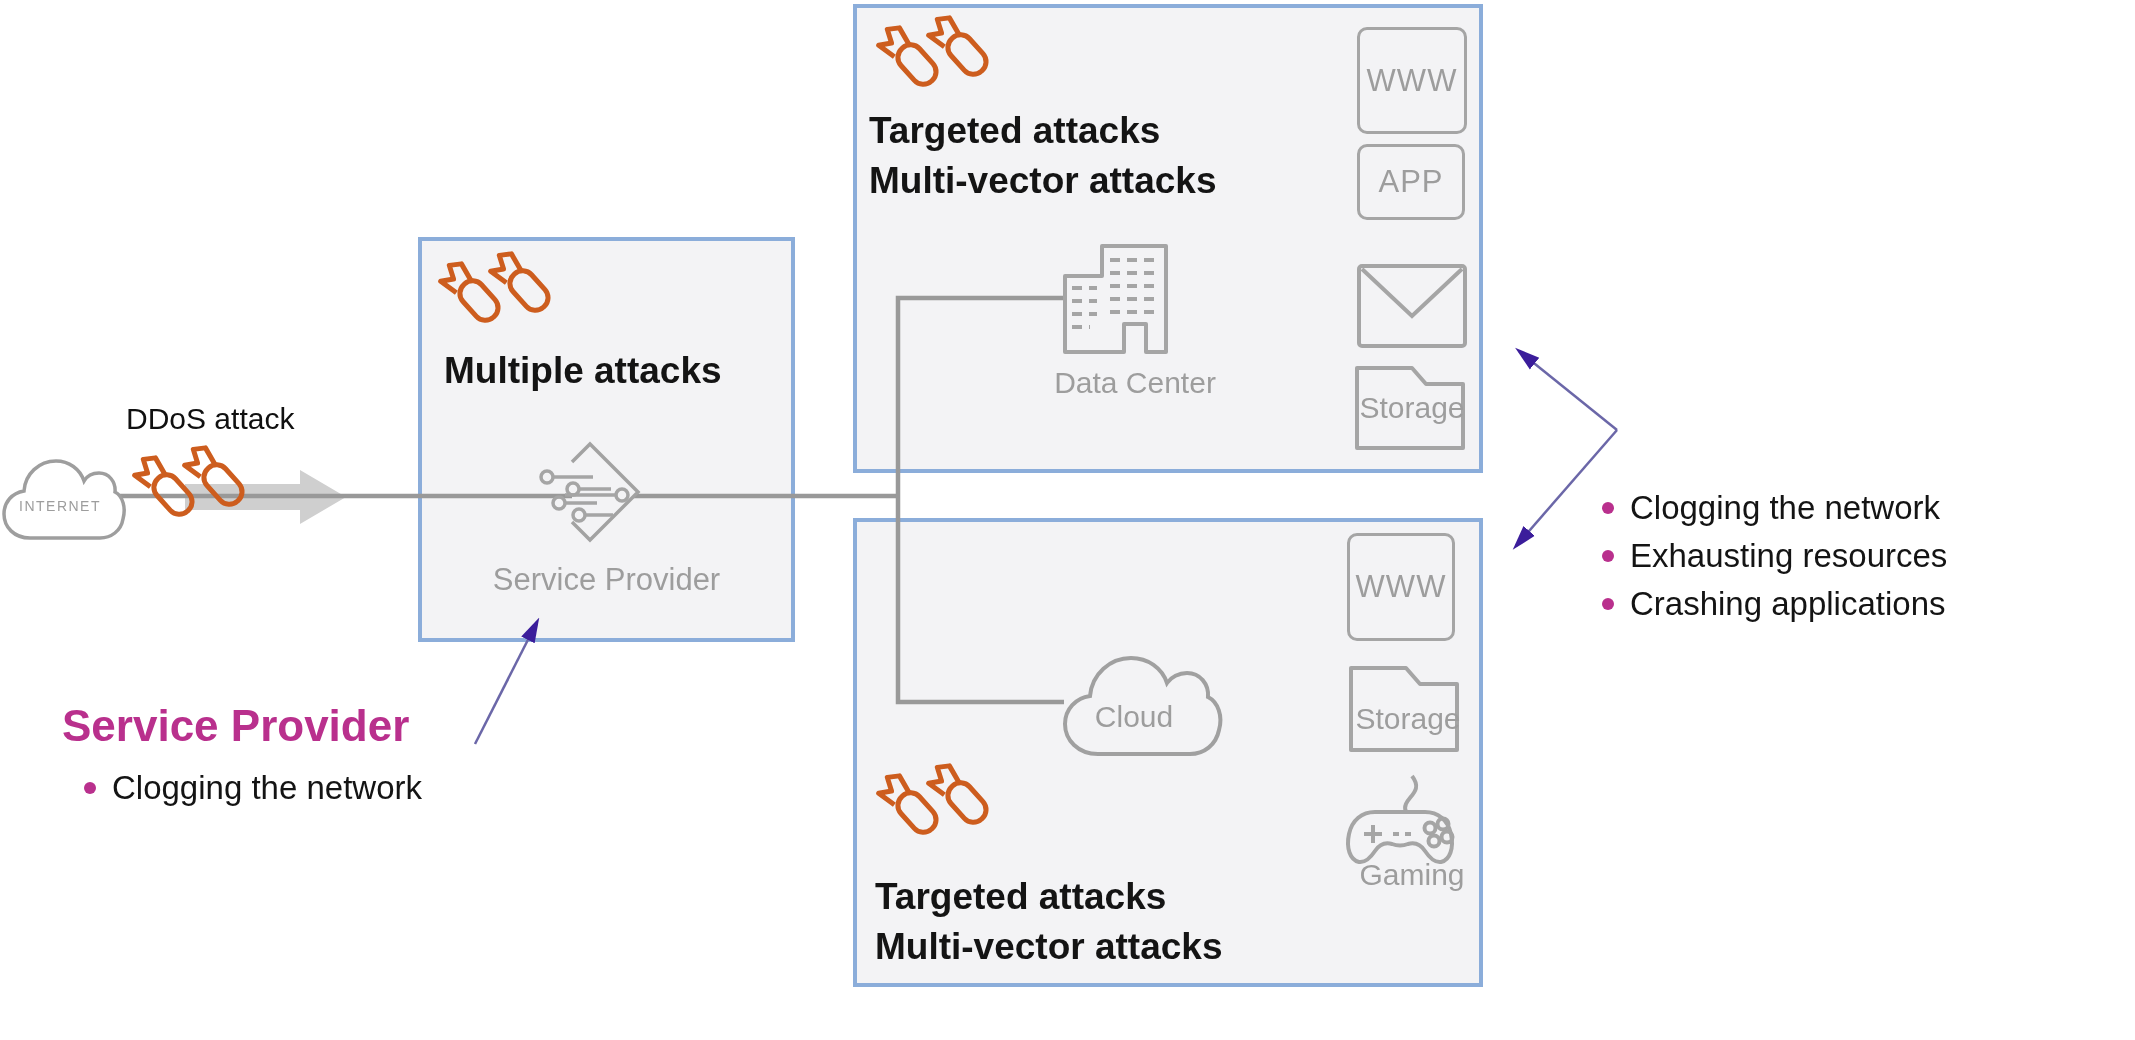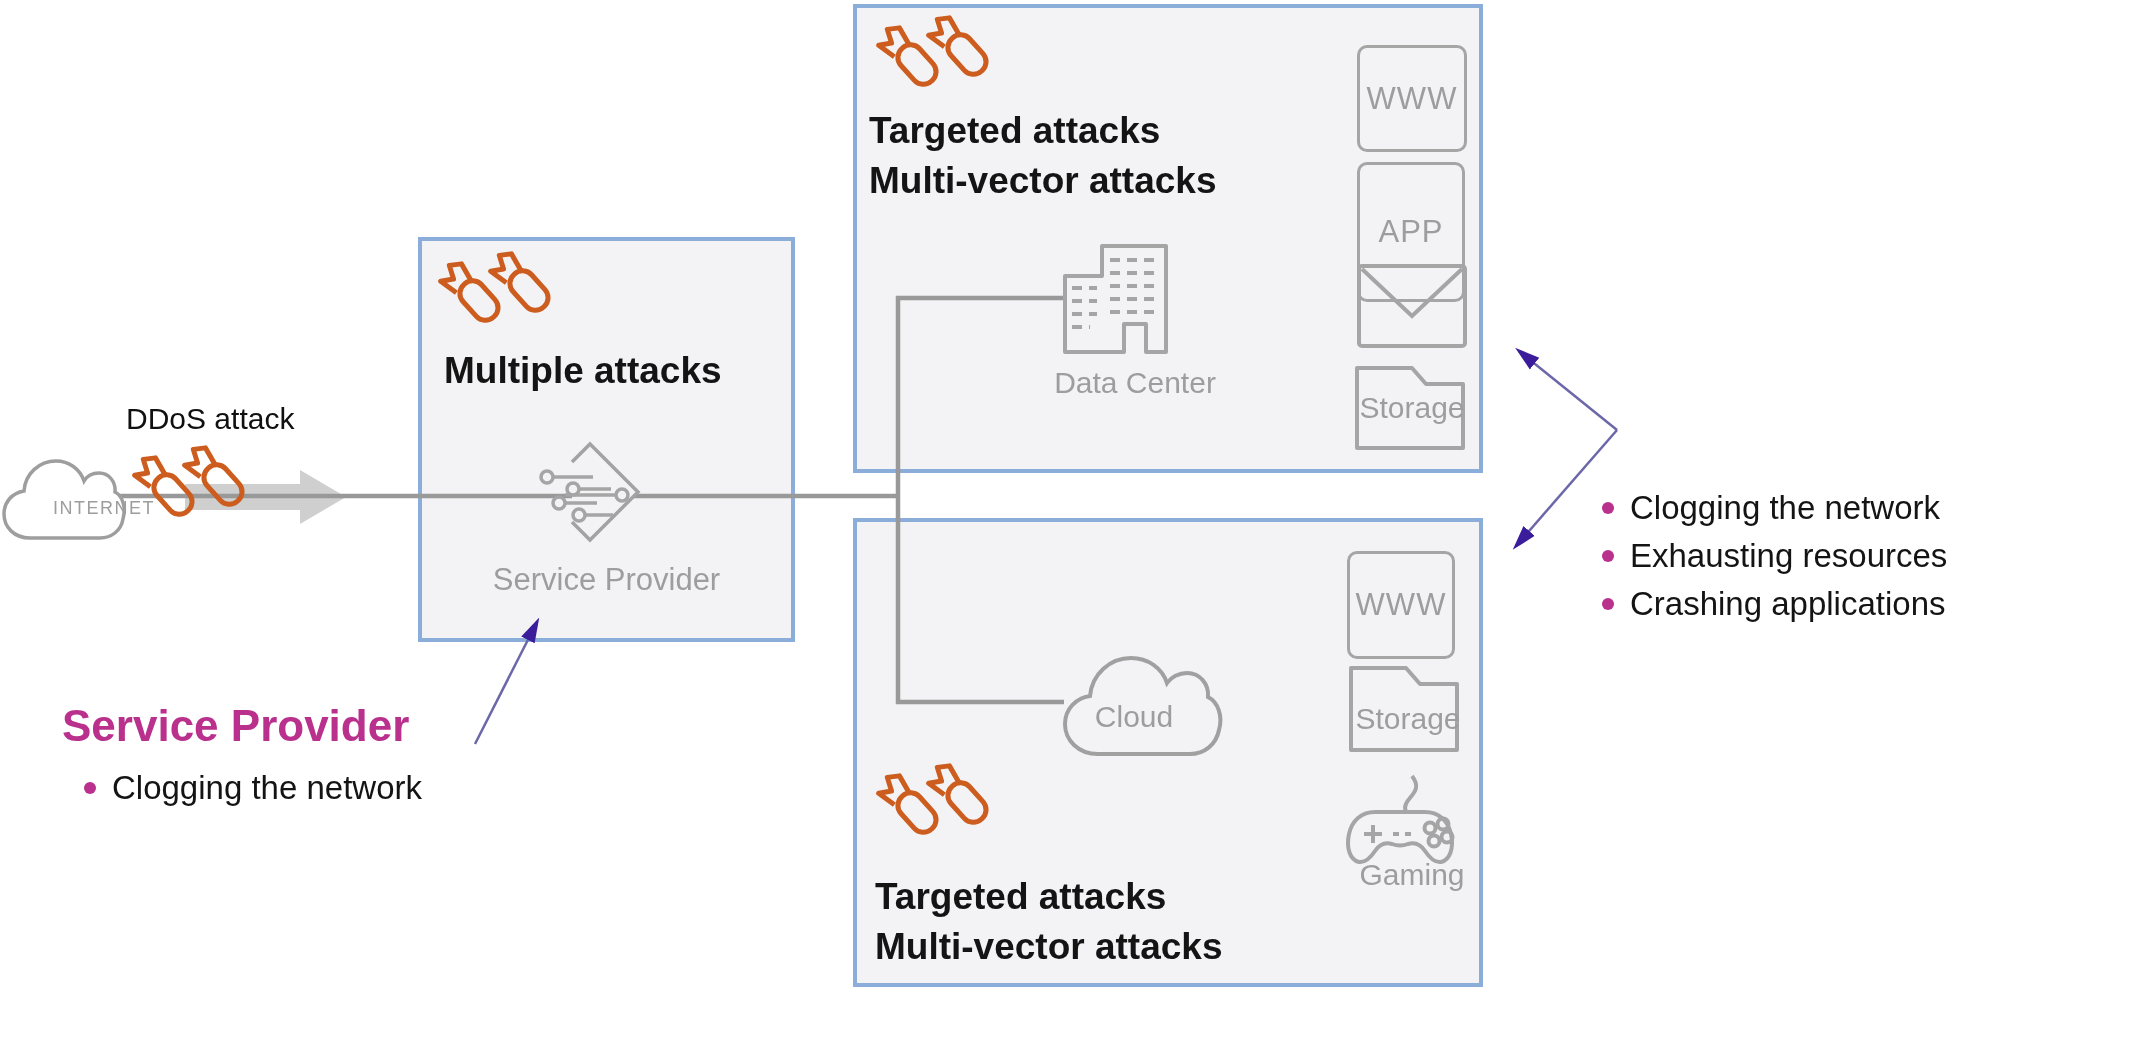--- a/index.html
+++ b/index.html
@@ -10,27 +10,27 @@
   .box {
     position:absolute; background:var(--box-fill);
     border:4px solid var(--box-border); box-sizing:border-box;
   }
   .attack-text { position:absolute; font-size:37px; font-weight:700; color:var(--text-black); white-space:nowrap; line-height:1.15; }
   .gray-label { position:absolute; font-size:30px; color:var(--label-gray); white-space:nowrap; }
   .center { text-align:center; }
   .service-tile {
     position:absolute; box-sizing:border-box; border:3px solid var(--icon-gray);
     border-radius:10px; color:var(--label-gray); font-size:31px; letter-spacing:1px;
-    display:flex; align-items:center; justify-content:center;margin-top:18px;
+    display:flex; align-items:center; justify-content:center;
   }
   .note-title { position:absolute; font-size:44px; font-weight:600; color:var(--magenta); white-space:nowrap; line-height:1.1; }
   .bullet-row { position:absolute; display:flex; align-items:flex-start; }
   .bullet-dot { width:12px; height:12px; border-radius:50%; background:var(--magenta); margin:14px 16px 0 0; flex:none; }
   .bullet-text { font-size:33px; color:var(--text-black); white-space:nowrap; line-height:1.2; }
-  .internet-label { position:absolute; font-size:18px; letter-spacing:1.5px; color:var(--label-gray);margin-left:44px; }
+  .internet-label { position:absolute; font-size:14px; letter-spacing:1.5px; color:var(--label-gray); }
   .ddos-label { position:absolute; font-size:30px; font-weight:500; color:#101010; white-space:nowrap; }
   svg.layer { position:absolute; left:0; top:0; }
   .gline { stroke:var(--line-gray); stroke-width:4.5; fill:none; }
   .pline { stroke:var(--purple-line); stroke-width:2.5; fill:none; }
   .phead { fill:var(--purple-head); }
   .istroke { stroke:var(--icon-gray); stroke-width:4; fill:none; }
   .bombstroke { stroke:var(--orange); stroke-width:5; fill:none; stroke-linejoin:round; }
   .dimstroke { stroke:var(--icon-gray); stroke-width:3.5; fill:none; }
 </style>
 </head>
@@ -117,21 +117,21 @@
       <line x1="50" y1="70" x2="98" y2="70"></line>
       <line x1="12" y1="46" x2="37" y2="46"></line>
         <line x1="12" y1="59" x2="37" y2="59"></line>
       <line x1="12" y1="72" x2="37" y2="72"></line>
         <line x1="12" y1="85" x2="30" y2="85"></line>
     </g>
   </svg>
   <div class="gray-label center" style="left:1035px; top:366px; width:200px;">Data Center</div>
 
   <div class="service-tile" style="left:1357px; top:27px; width:110px; height:107px;">WWW</div>
-  <div class="service-tile" style="left:1357px; top:144px; width:108px; height:140px;">APP</div>
+  <div class="service-tile" style="left:1357px; top:144px; width:108px; height:76px;">APP</div>
   <svg class="layer" style="left:1357px; top:264px;" width="110" height="84" viewBox="0 0 110 84">
     <rect class="istroke" x="2" y="2" width="106" height="80" rx="3"></rect>
     <path class="istroke" stroke-width="3.5" d="M5,5 L55,52 L105,5"></path>
   </svg>
   <svg class="layer" style="left:1354px; top:360px;" width="112" height="90" viewBox="0 0 112 90">
     <path class="istroke" stroke-linejoin="round" d="M3,88 L3,8 L58,8 L72,24 L109,24 L109,88 Z"></path>
   </svg>
   <div class="gray-label center" style="left:1350px; top:391px; width:124px;">Storage</div>
 
   <svg class="layer" style="left:1060px; top:646px;" width="166" height="114" viewBox="0 0 166 114">

